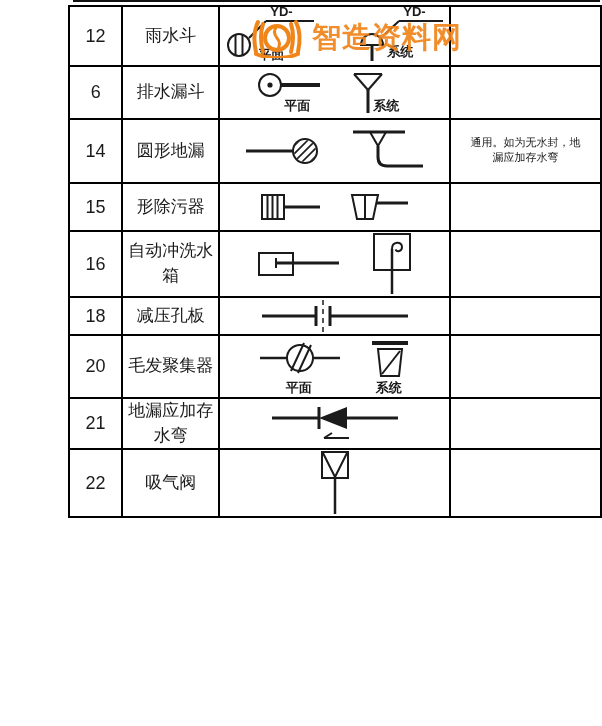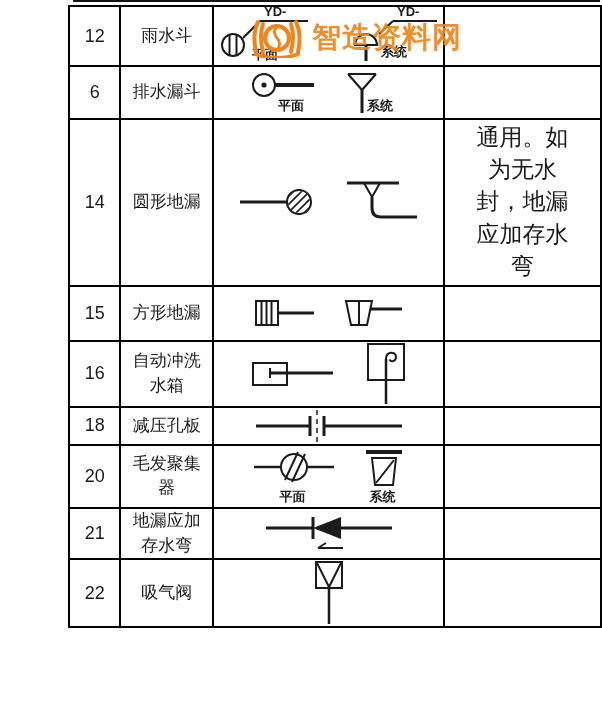--- a/index.html
+++ b/index.html
@@ -7,26 +7,26 @@
     width:602px;height:726px;background:#ffffff;position:relative;
     font-family:"Liberation Serif", serif;color:#1a1a1a;overflow:hidden;
   }
   .topline{position:absolute;left:73px;top:0;width:527px;height:2px;background:#111;}
   table.sym{
     position:absolute;left:68px;top:5px;border-collapse:collapse;table-layout:fixed;
   }
   td,th{border:2px solid #000;padding:0;text-align:center;vertical-align:middle;overflow:hidden;}
   th{font-weight:normal;font-size:18px;letter-spacing:6px;font-family:"Liberation Serif",serif;}
   col.c-no{width:60px}col.c-name{width:112px}col.c-leg{width:185px}col.c-rem{width:172px}
-  tr.hr{height:40px}.r0{height:60px}.r1{height:53px}.r2{height:64px}.r3{height:55px}
+  tr.hr{height:40px}.r0{height:60px}.r1{height:53px}.r2{height:64px}.r3{height:48px}
   .r4{height:65px}.r5{height:73px}.r6{height:36px}.r7{height:53px}
   .r8{height:63px}.r9{height:47px}.r10{height:67px}
   td.no-cell{font-size:18px;font-family:"Liberation Sans",sans-serif;}
   td.name-cell{font-size:17px;line-height:1.45;padding:0 4px;}
-  td.rem-cell{font-size:23px;line-height:1.4;padding:2px 29px;}
+  td.rem-cell{font-size:11px;line-height:1.4;padding:2px 14px;font-family:Liberation Mono, monospace;}
   .legend{display:flex;align-items:center;justify-content:center;gap:29px;}
   .sg{position:relative;flex:0 0 auto;}
   .sg svg{position:absolute;left:0;top:0;}
   .slabel{position:absolute;font-size:13px;font-weight:bold;font-family:"Liberation Serif",serif;white-space:nowrap;}
   .tag{position:absolute;font-size:13px;font-weight:bold;font-family:"Liberation Sans",sans-serif;white-space:nowrap;}
   
   .g12p{width:100px;height:55px}.g12p .tag{left:50px;top:-5px}.g12p .slabel{left:38px;top:37px}
   .g12s{width:100px;height:55px}.g12s .tag{left:54px;top:-5px}.g12s .slabel{left:38px;top:34px}
   .g13p{width:66px;height:44px}.g13p .slabel{left:28px;top:26px}
   .g13s{width:62px;height:44px}.g13s .slabel{left:22px;top:26px}
@@ -167,21 +167,21 @@
             <path d="M27 19 V30 Q27 39 36 39 H72" stroke-width="3"></path>
           </svg>
         </div>
       </div>
     </td>
     <td class="rem-cell">通用。如为无水封，地漏应加存水弯</td>
   </tr>
 
   <tr class="r3">
     <td class="no-cell">15</td>
-    <td class="name-cell">方形地漏</td>
+    <td class="name-cell">形除污器</td>
     <td>
       <div class="legend" style="gap:26px">
         <div class="sg g15p">
           <svg width="62" height="28" viewBox="0 0 62 28" fill="none" stroke="#1b1b1b" stroke-width="2">
             <rect x="2" y="2" width="22" height="24" fill="#fff"></rect>
             <path d="M7.5 2 V26"></path>
                 <path d="M12.5 2 V26"></path>
                 <path d="M17.5 2 V26"></path>
             <path d="M24 14 H60" stroke-width="3"></path>
           </svg>

